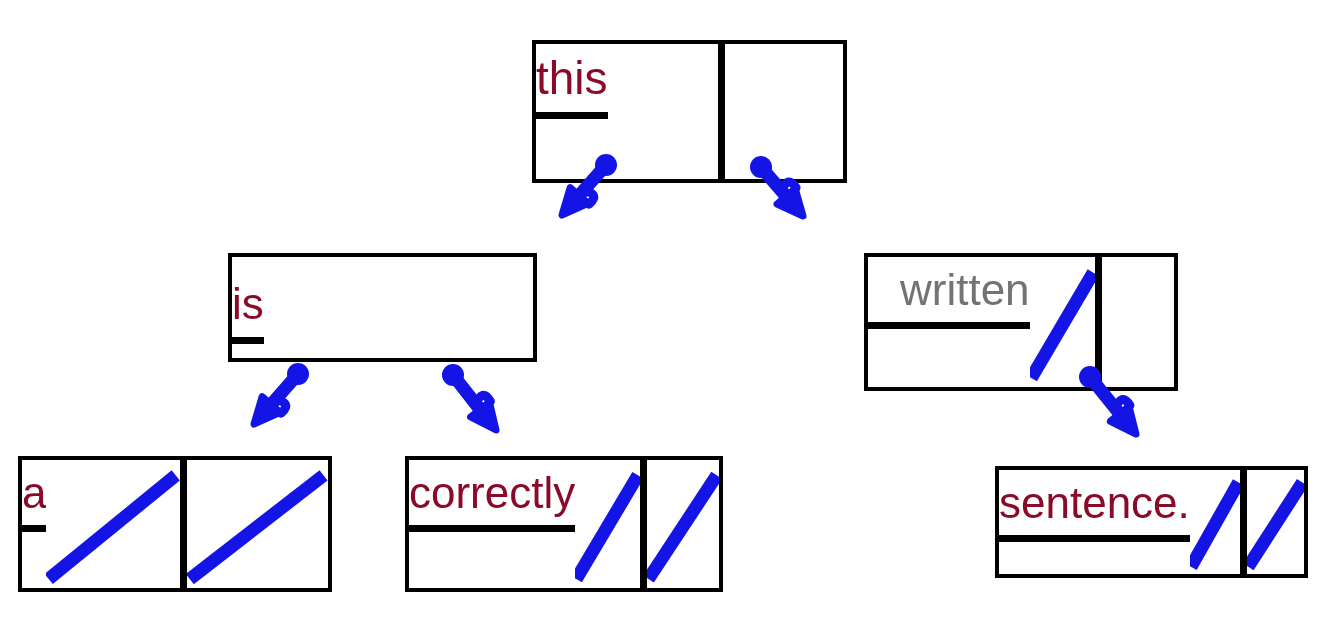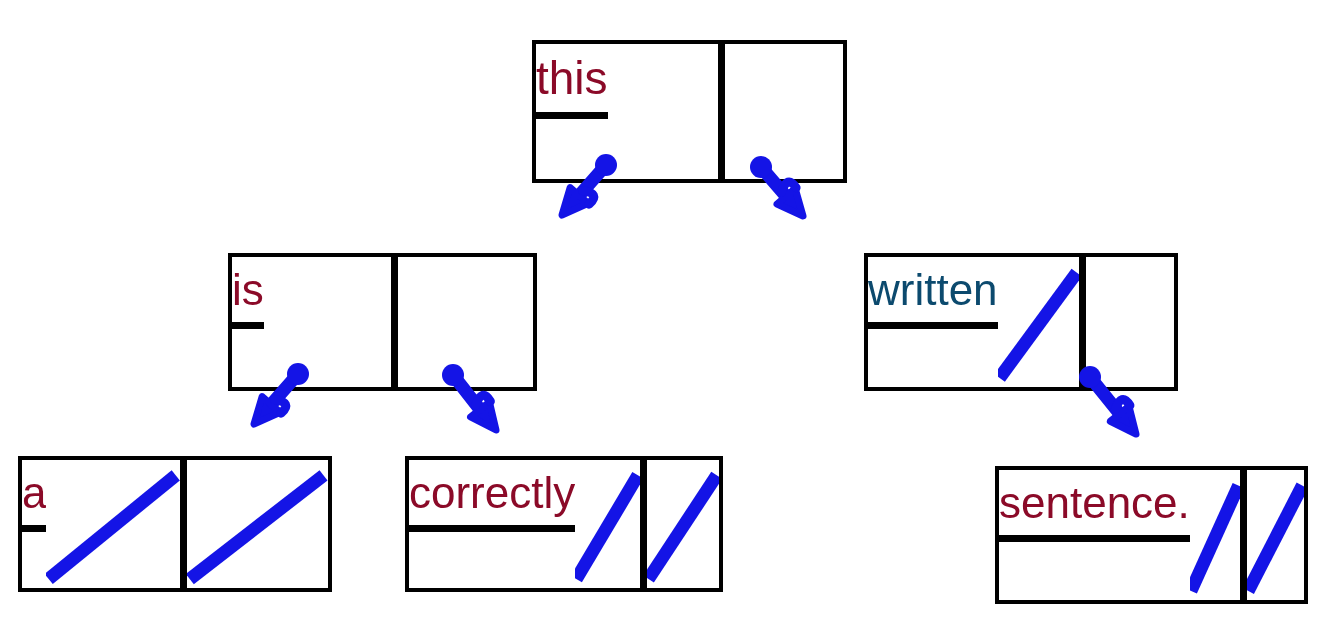--- a/index.html
+++ b/index.html
@@ -84,30 +84,30 @@
 <div id="canvas">
 
   <div class="node" style="left: 532px; top: 40px; width: 315px; height: 143px; border-color: rgb(0, 0, 0);">
     <div class="node-label" style="height: 75px; font-size: 46px; color: rgb(139, 10, 40); border-bottom-color: rgb(0, 0, 0);">this</div>
     <div class="node-cells">
       <div class="cell left-cell" style="border-right-color: rgb(0, 0, 0);"></div>
       <div class="cell right-cell"></div>
     </div>
   </div>
 
-  <div class="node" style="left: 228px; top: 253px; width: 309px; height: 138px; border-color: rgb(0, 0, 0);">
+  <div class="node" style="left: 228px; top: 253px; width: 309px; height: 109px; border-color: rgb(0, 0, 0); align-items: center;">
     <div class="node-label" style="height: 72px; font-size: 44px; color: rgb(139, 10, 40); border-bottom-color: rgb(0, 0, 0);">is</div>
     <div class="node-cells">
       <div class="cell left-cell" style="border-right-color: rgb(0, 0, 0);"></div>
       <div class="cell right-cell"></div>
     </div>
   </div>
 
   <div class="node" style="left: 864px; top: 253px; width: 314px; height: 138px; border-color: rgb(0, 0, 0);">
-    <div class="node-label" style="height: 72px; font-size: 44px; color: #0c4a6e; border-bottom-color: rgb(0, 0, 0);">written</div>
+    <div class="node-label" style="height: 72px; font-size: 44px; color: #737373; border-bottom-color: rgb(0, 0, 0); padding-left: 32px;">written</div>
     <div class="node-cells">
       <div class="cell left-cell" style="border-right-color: rgb(0, 0, 0);">
           <svg class="null-slash" viewBox="0 0 100 100" preserveAspectRatio="none">
             <line x1="2" y1="93" x2="97" y2="12" stroke="#1414E6" stroke-width="13" vector-effect="non-scaling-stroke"></line>
           </svg>
         </div>
       <div class="cell right-cell"></div>
     </div>
   </div>
 
@@ -136,21 +136,21 @@
           </svg>
         </div>
       <div class="cell right-cell">
           <svg class="null-slash" viewBox="0 0 100 100" preserveAspectRatio="none">
             <line x1="2" y1="93" x2="97" y2="12" stroke="#1414E6" stroke-width="13" vector-effect="non-scaling-stroke"></line>
           </svg>
         </div>
     </div>
   </div>
 
-  <div class="node" style="left: 995px; top: 466px; width: 313px; height: 138px; border-color: rgb(0, 0, 0);">
+  <div class="node" style="left: 995px; top: 466px; width: 313px; height: 112px; border-color: rgb(0, 0, 0);">
     <div class="node-label" style="height: 72px; font-size: 44px; color: rgb(139, 10, 40); border-bottom-color: rgb(0, 0, 0);">sentence.</div>
     <div class="node-cells">
       <div class="cell left-cell" style="border-right-color: rgb(0, 0, 0);">
           <svg class="null-slash" viewBox="0 0 100 100" preserveAspectRatio="none">
             <line x1="2" y1="93" x2="97" y2="12" stroke="#1414E6" stroke-width="13" vector-effect="non-scaling-stroke"></line>
           </svg>
         </div>
       <div class="cell right-cell">
           <svg class="null-slash" viewBox="0 0 100 100" preserveAspectRatio="none">
             <line x1="2" y1="93" x2="97" y2="12" stroke="#1414E6" stroke-width="13" vector-effect="non-scaling-stroke"></line>

